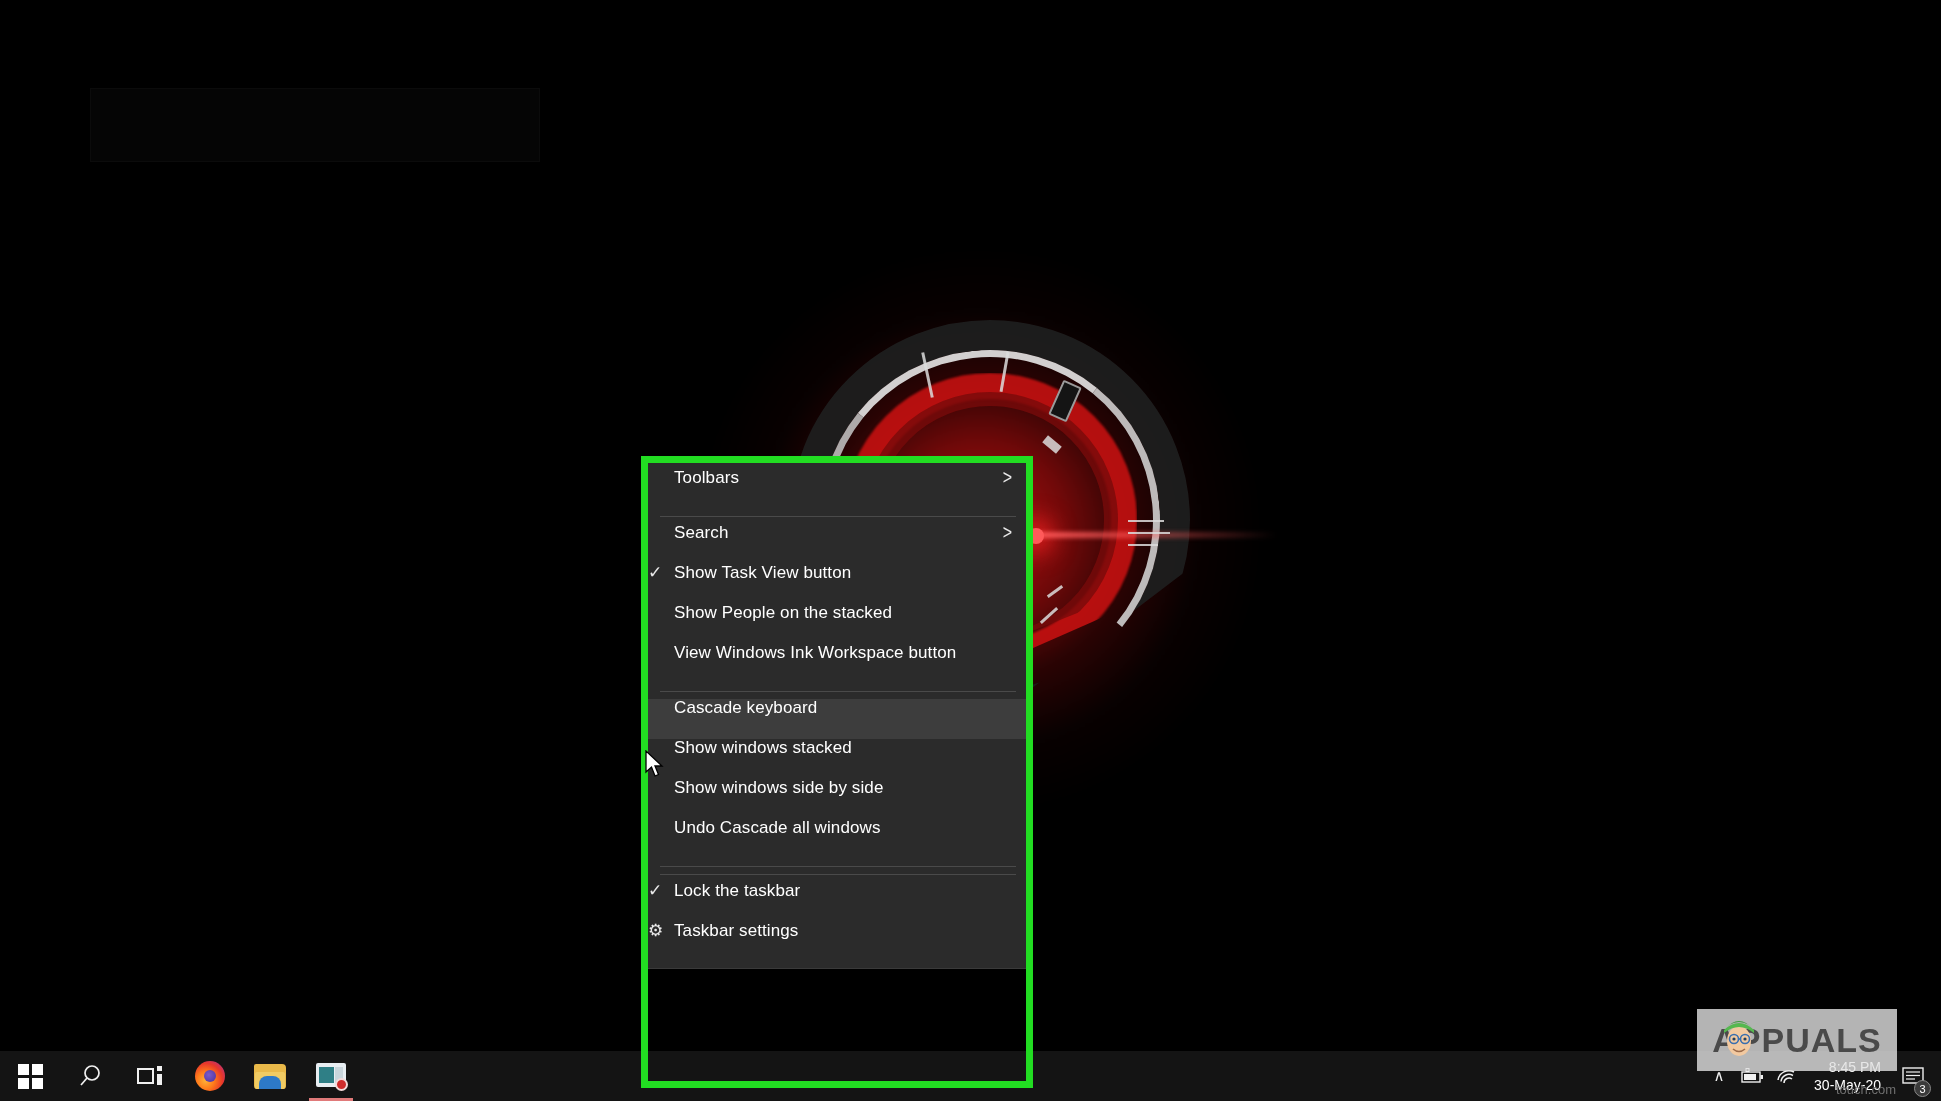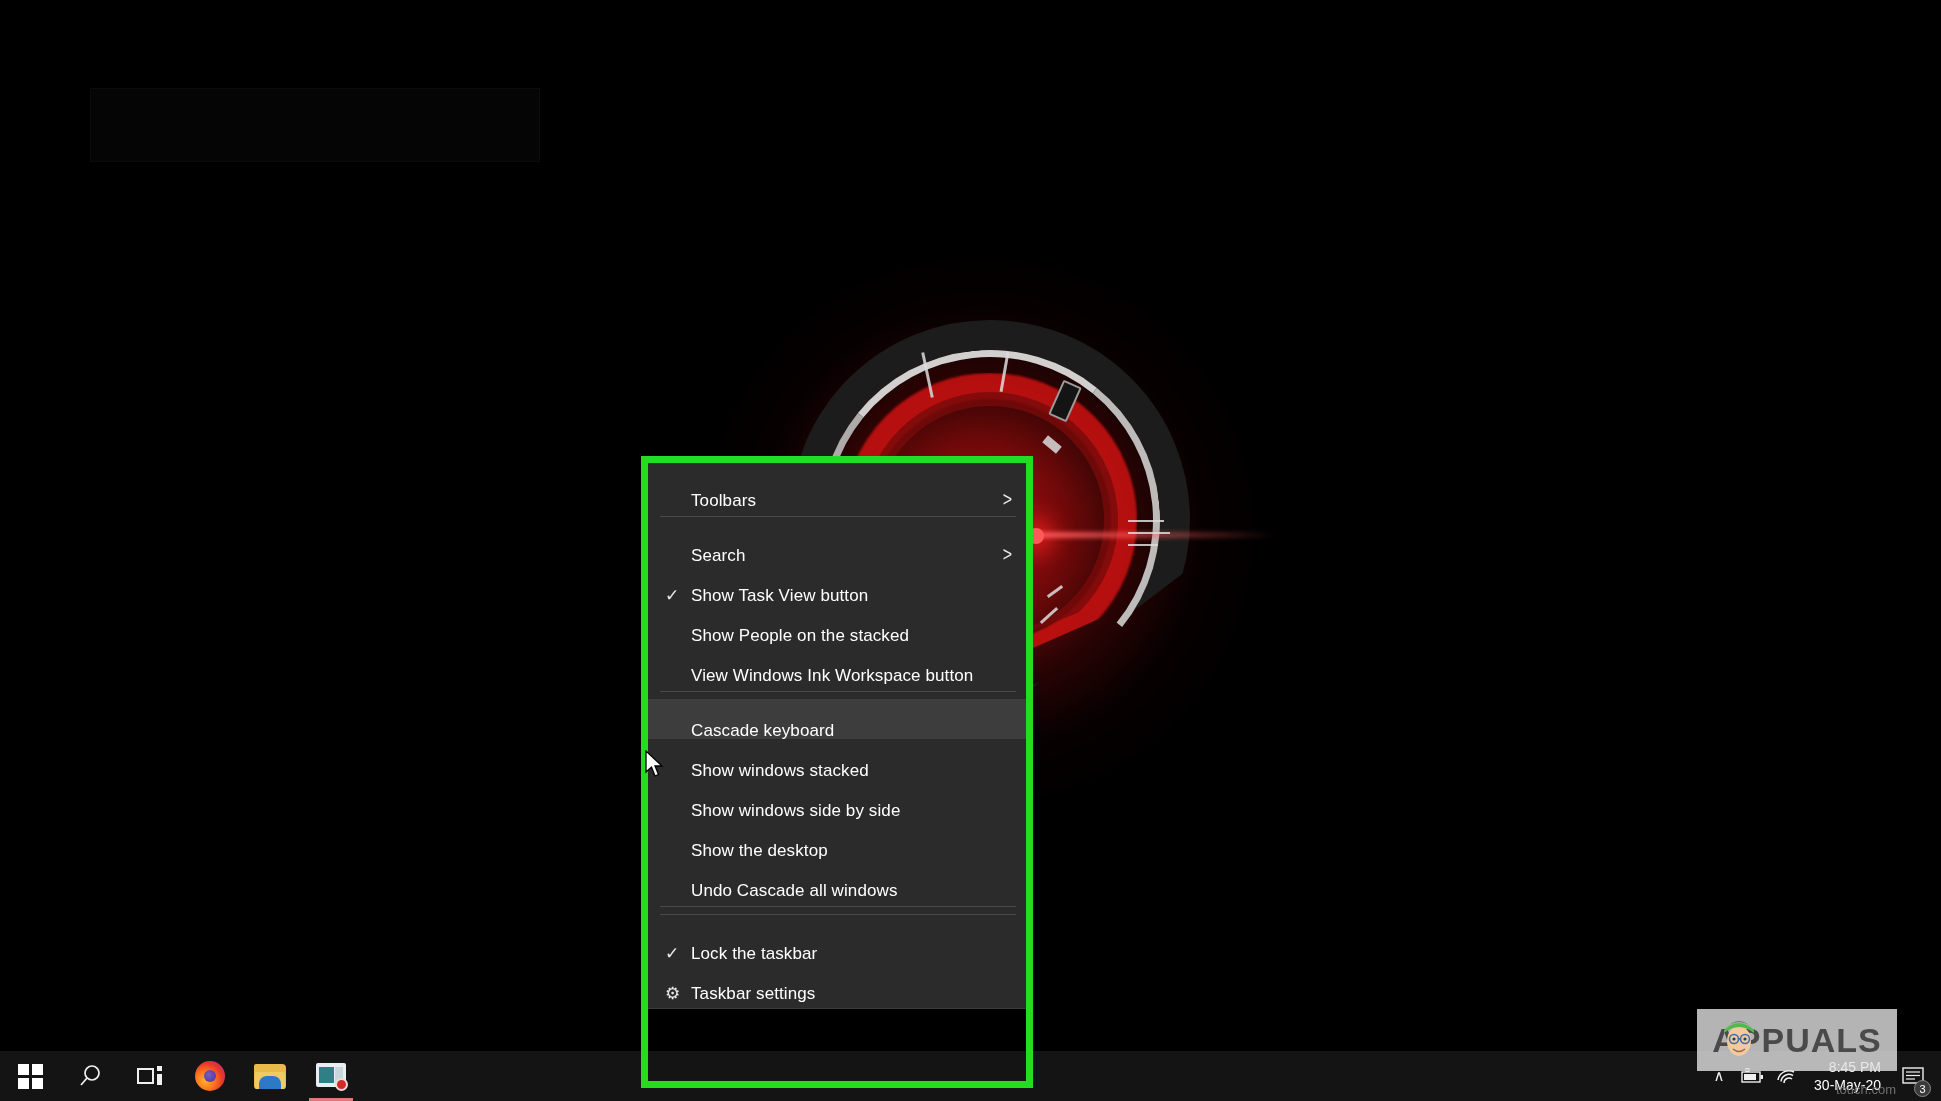--- a/index.html
+++ b/index.html
@@ -152,22 +152,21 @@
     padding: 6px 0 6px 0;
     box-sizing: border-box;
     color: #ffffff;
     font-size: 17px;
     box-shadow: 0 0 0 1px #3a3a3a;
   }
   .menu-item {
     position: relative;
     height: 32px;
     display: flex;
-    align-items: flex-end;
-    padding-left: 17px;
+    align-items: flex-start;
     padding-right: 14px;
     box-sizing: border-box;
     cursor: default;
     white-space: nowrap;
   }
   .menu-item.highlighted {
     background: #3d3d3d;
   }
   .menu-item .glyph {
     width: 26px;
@@ -466,24 +465,20 @@
   <div class="menu-item tall-row">
     <span class="glyph"></span>
     <span class="label">Show windows stacked</span>
   </div>
 
   <div class="menu-item tall-row">
     <span class="glyph"></span>
     <span class="label">Show windows side by side</span>
   </div>
 
-  <div class="menu-item tall-row">
-    <span class="glyph"></span>
-    <span class="label">Show the desktop</span>
-  </div>
 
   <div class="menu-item tall-row">
     <span class="glyph"></span>
     <span class="label">Undo Cascade all windows</span>
   </div>
 
   <div class="menu-sep"></div>
 
 
   <div class="menu-sep"></div>

